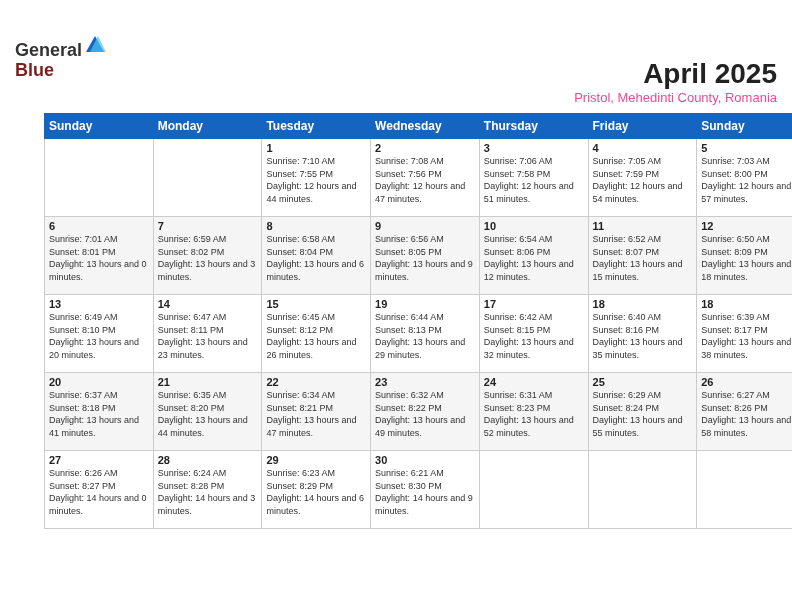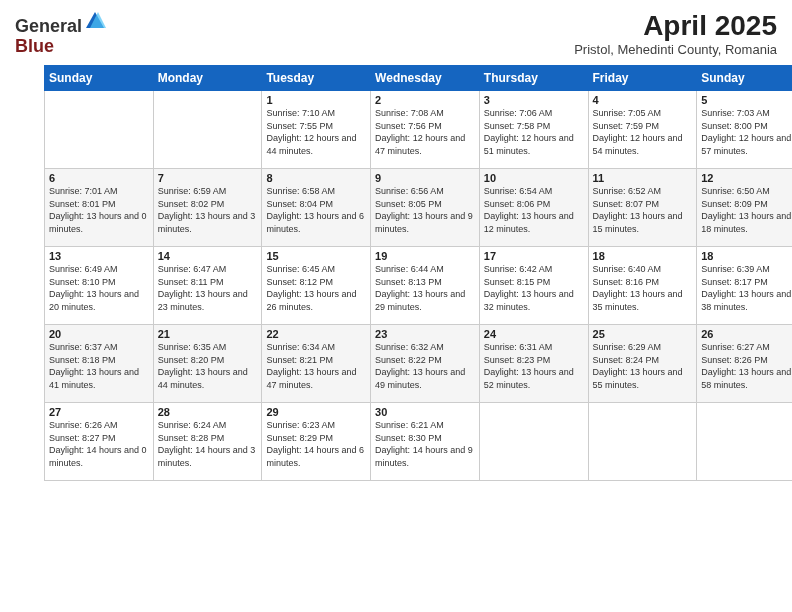--- a/index.html
+++ b/index.html
@@ -38,24 +38,25 @@
       height: 22px;
       margin-left: 2px;
     }
     .title-block {
       text-align: right;
     }
     .cal-title {
       font-size: 28px;
       font-weight: bold;
       color: #222;
+      margin-top: 48px;
     }
     .cal-subtitle {
       font-size: 13px;
-      color: #404040;
+      color: #ec4899;
     }
     table {
       width: 100%;
       border-collapse: collapse;
       table-layout: fixed;
       margin-left: 29px;
     }
     thead th {
       background: #1565c0;
       color: #fff;

